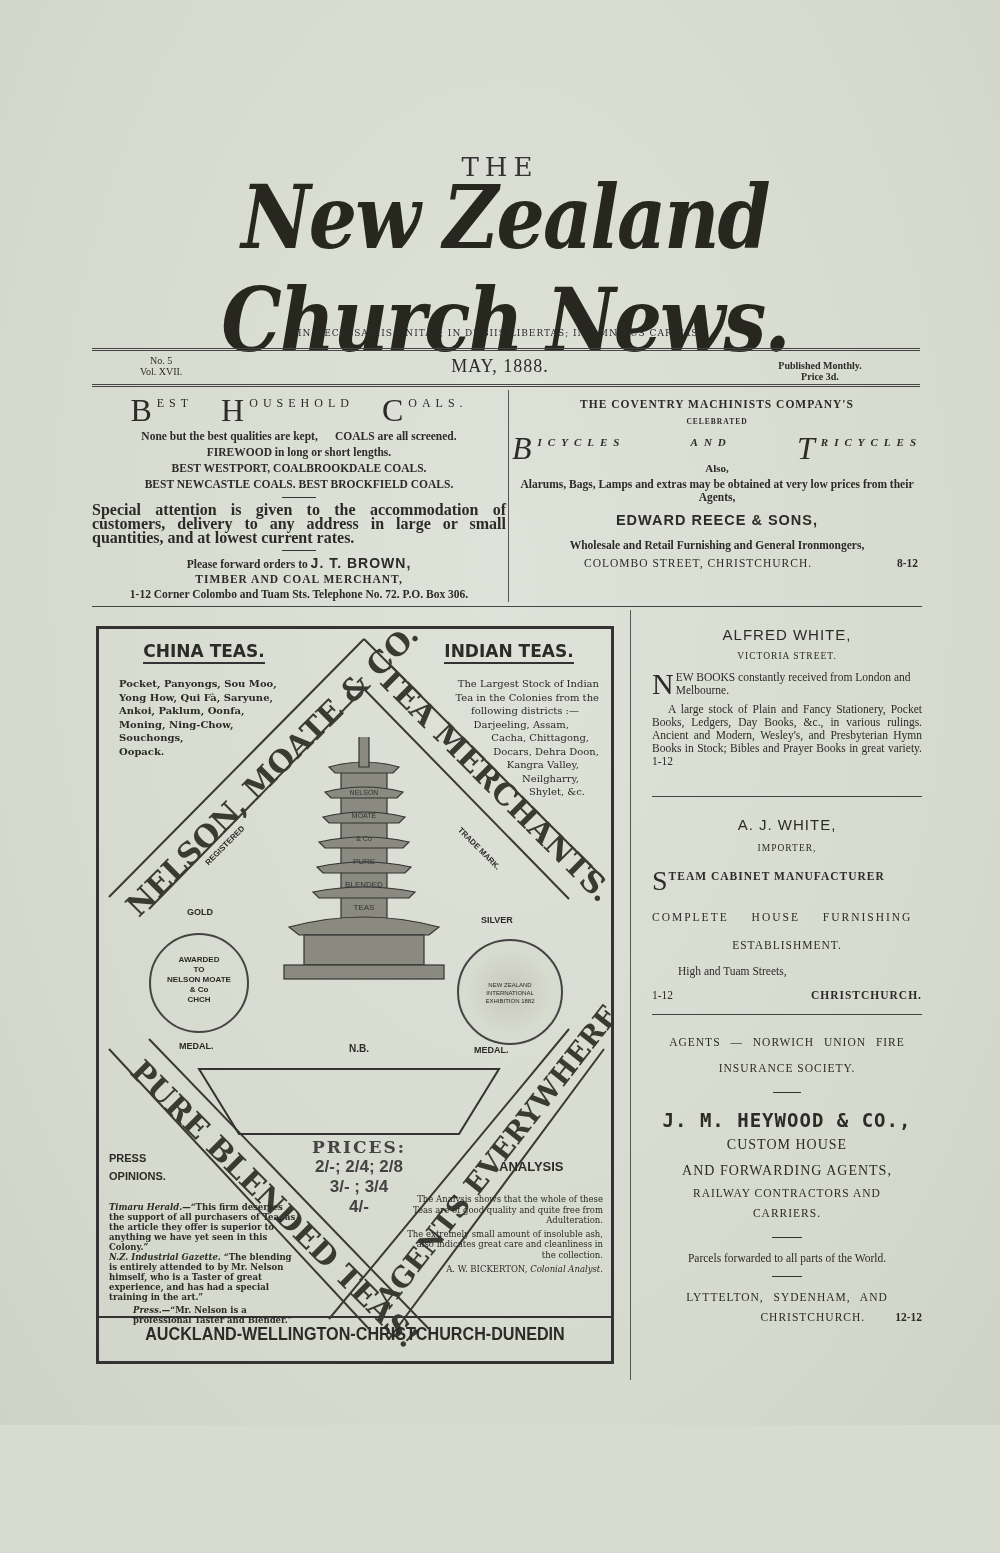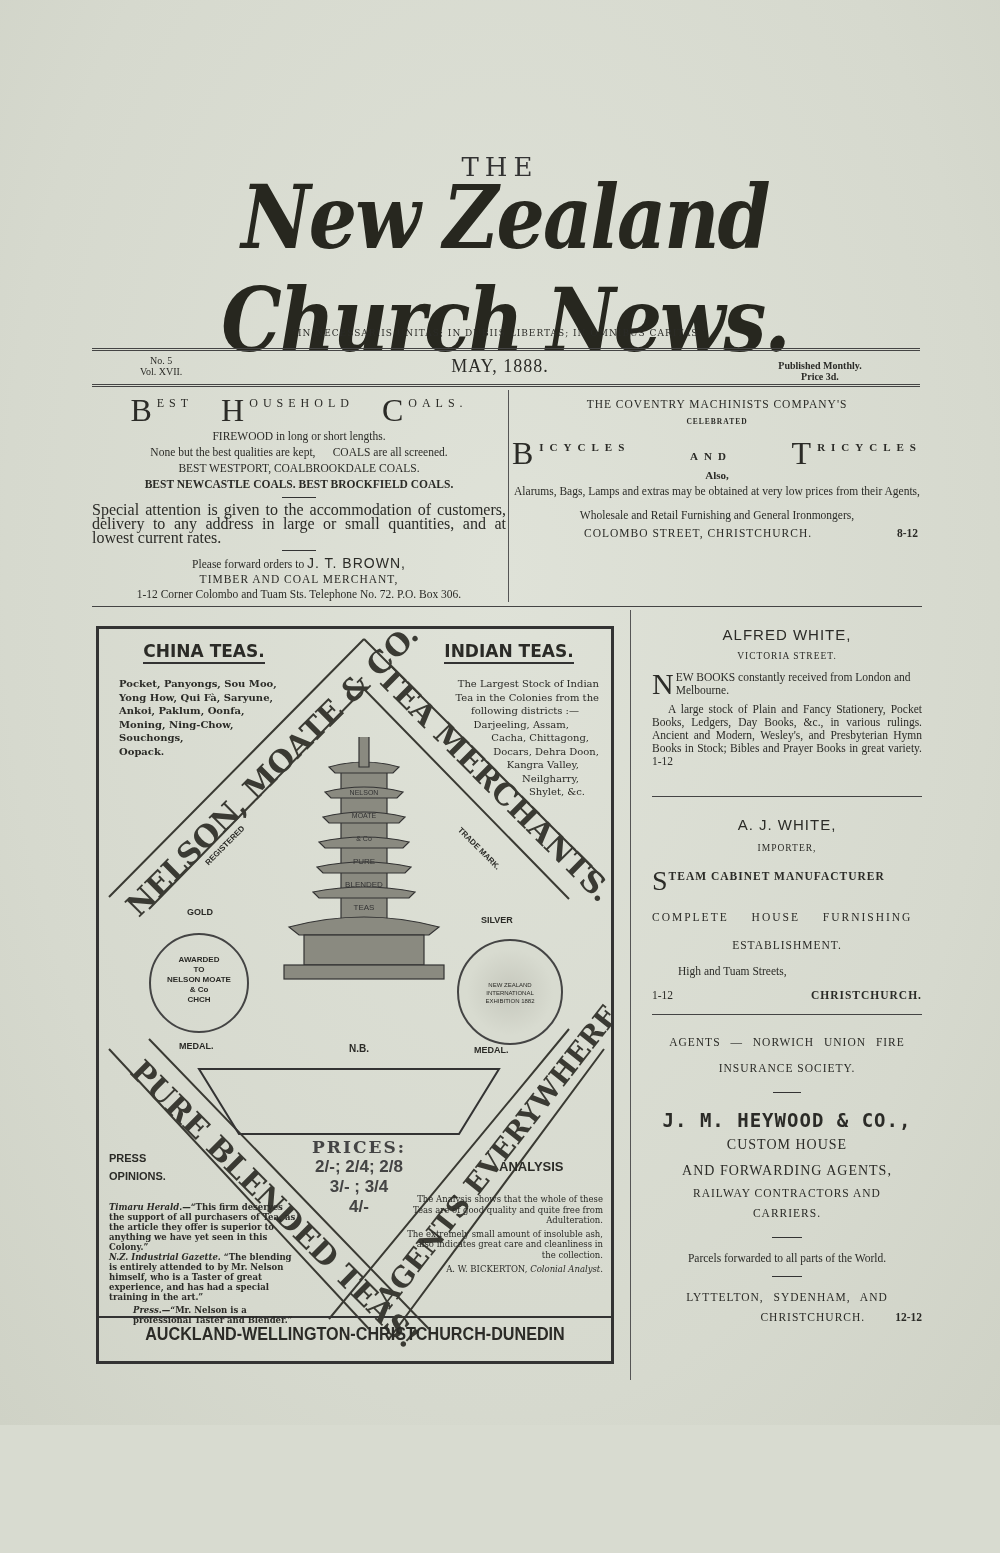--- a/index.html
+++ b/index.html
@@ -12,21 +12,21 @@
   .the{left:0;width:1000px;top:152px;font-size:26px;letter-spacing:6px;text-align:center;font-family:"DejaVu Serif",serif;color:#333;}
   .masthead{left:110px;width:790px;top:180px;font-size:76px;text-align:center;font-family:"DejaVu Serif",serif;font-weight:bold;
     letter-spacing:-2px;color:#27271f;transform:scaleY(1.15);font-style:italic;}
   .motto{left:0;width:1000px;top:328px;font-size:9px;letter-spacing:1px;text-align:center;}
   .rule{position:absolute;height:0;border-top:1px solid #444;}
   .rule.double{border-top:3px double #444;}
   .issue-left{left:140px;top:355px;font-size:10px;line-height:11px;text-align:center;font-family:"Liberation Serif",serif;}
   .issue-date{left:400px;width:200px;top:356px;font-size:18px;text-align:center;font-family:"Liberation Serif",serif;letter-spacing:1px;}
   .issue-right{left:760px;width:120px;top:360px;font-size:10px;line-height:11px;text-align:center;font-weight:bold;font-family:"Liberation Serif",serif;}
   .vline{position:absolute;width:0;border-left:1px solid #555;}
-  .ad p{margin:0;}
+  .ad p{margin:0;font-weight:bold;}
   .spaced-cap .big{font-size:32px;}
   .spaced-cap{font-family:"Liberation Serif",serif;}
   .sm{font-size:11px;font-family:"Liberation Serif",serif;}
   .sans{font-family:"Liberation Sans",sans-serif;}
   .short-rule{width:34px;height:0;border-top:1px solid #333;margin:5px auto;}
   
   .tea-box{left:96px;top:626px;width:518px;height:738px;border:3px solid #333;box-sizing:border-box;overflow:hidden;}
   .tea-heading{font-family:"DejaVu Sans",sans-serif;font-weight:bold;font-size:17px;border-bottom:2px solid #333;display:inline-block;padding-bottom:1px;}
   .tea-txt{font-family:"DejaVu Serif",serif;font-weight:bold;font-size:10px;line-height:13.5px;}
   .band{position:absolute;border-top:2px solid #333;border-bottom:2px solid #333;font-family:"DejaVu Serif",serif;font-weight:bold;
@@ -53,47 +53,48 @@
     <div>Published Monthly.</div>
     <div>Price 3d.</div>
   </div>
   <div class="rule double" style="left:92px;width:828px;top:384px;"></div>
 
   <div class="abs ad" style="left:92px;top:392px;width:414px;">
     <div class="center spaced-cap" style="font-size:12px;letter-spacing:5px;height:36px;">
       <span class="big">B</span><span style="vertical-align:14px;margin-right:28px;">EST</span><span class="big">H</span><span style="vertical-align:14px;margin-right:28px;">OUSEHOLD</span><span class="big">C</span><span style="vertical-align:14px;">OALS.</span>
     </div>
     <div class="center sm" style="line-height:16px;font-size:11.5px;">
+      <p style="white-space:pre;">None but the best qualities are kept,      COALS are all screened.</p>
       <p>FIREWOOD in long or short lengths.</p>
-      <p style="white-space:pre;">None but the best qualities are kept,      COALS are all screened.</p>
       <p>BEST WESTPORT, COALBROOKDALE COALS.</p>
       <p style="font-weight:bold;">BEST NEWCASTLE COALS. BEST BROCKFIELD COALS.</p>
     </div>
     <div class="short-rule"></div>
     <p class="sm" style="font-size:16px;line-height:14px;text-align:justify;">Special attention is given to the accommodation of customers, delivery to any address in large or small quantities, and at lowest current rates.</p>
     <div class="short-rule"></div>
     <div class="center sm" style="font-size:11.5px;line-height:15px;">
       <p><span>Please forward orders to</span> <span class="grotesk" style="font-size:14px;letter-spacing:1px;">J. T. BROWN,</span></p>
       <p style="letter-spacing:1px;">TIMBER AND COAL MERCHANT,</p>
       <p>1-12 Corner Colombo and Tuam Sts. Telephone No. 72. P.O. Box 306.</p>
     </div>
   </div>
 
   <div class="vline" style="left:508px;top:390px;height:212px;"></div>
 
   <div class="abs ad" style="left:512px;top:398px;width:410px;">
     <p class="center sm" style="font-size:11.5px;letter-spacing:1px;">THE COVENTRY MACHINISTS COMPANY'S</p>
     <p class="center sm" style="font-size:7.5px;font-weight:bold;margin-top:7px;letter-spacing:1px;">CELEBRATED</p>
-    <div class="spaced-cap" style="font-size:11px;letter-spacing:6px;font-weight:bold;margin-top:11px;height:32px;display:flex;justify-content:space-between;align-items:center;">
+    <div class="spaced-cap" style="font-size:11px;letter-spacing:6px;font-weight:bold;margin-top:4px;height:32px;display:flex;justify-content:space-between;align-items:flex-start;font-style:italic;">
       <span><span class="big" style="font-weight:normal;">B</span><span style="vertical-align:13px;">ICYCLES</span></span>
       <span style="margin-top:6px;">AND</span>
       <span><span class="big" style="font-weight:normal;">T</span><span style="vertical-align:13px;">RICYCLES</span></span>
     </div>
     <p class="center sm" style="font-size:11px;font-weight:bold;">Also,</p>
     <p class="center sm" style="font-size:11.5px;line-height:13px;margin-top:4px;">Alarums, Bags, Lamps and extras may be obtained at very low prices from their Agents,</p>
+    <p class="center grotesk" style="font-size:14.5px;letter-spacing:1px;margin-top:8px;">EDWARD REECE &amp; SONS,</p>
     <p class="center sm" style="font-size:11.5px;margin-top:11px;">Wholesale and Retail Furnishing and General Ironmongers,</p>
     <div style="display:flex;justify-content:space-between;font-size:11.5px;margin-top:6px;font-family:'Liberation Serif',serif;">
       <span style="margin-left:72px;letter-spacing:1px;">COLOMBO STREET, CHRISTCHURCH.</span>
       <span style="font-weight:bold;margin-right:4px;">8-12</span>
     </div>
   </div>
 
   <div class="rule" style="left:92px;width:830px;top:606px;"></div>
 
   <div class="abs tea-box">

